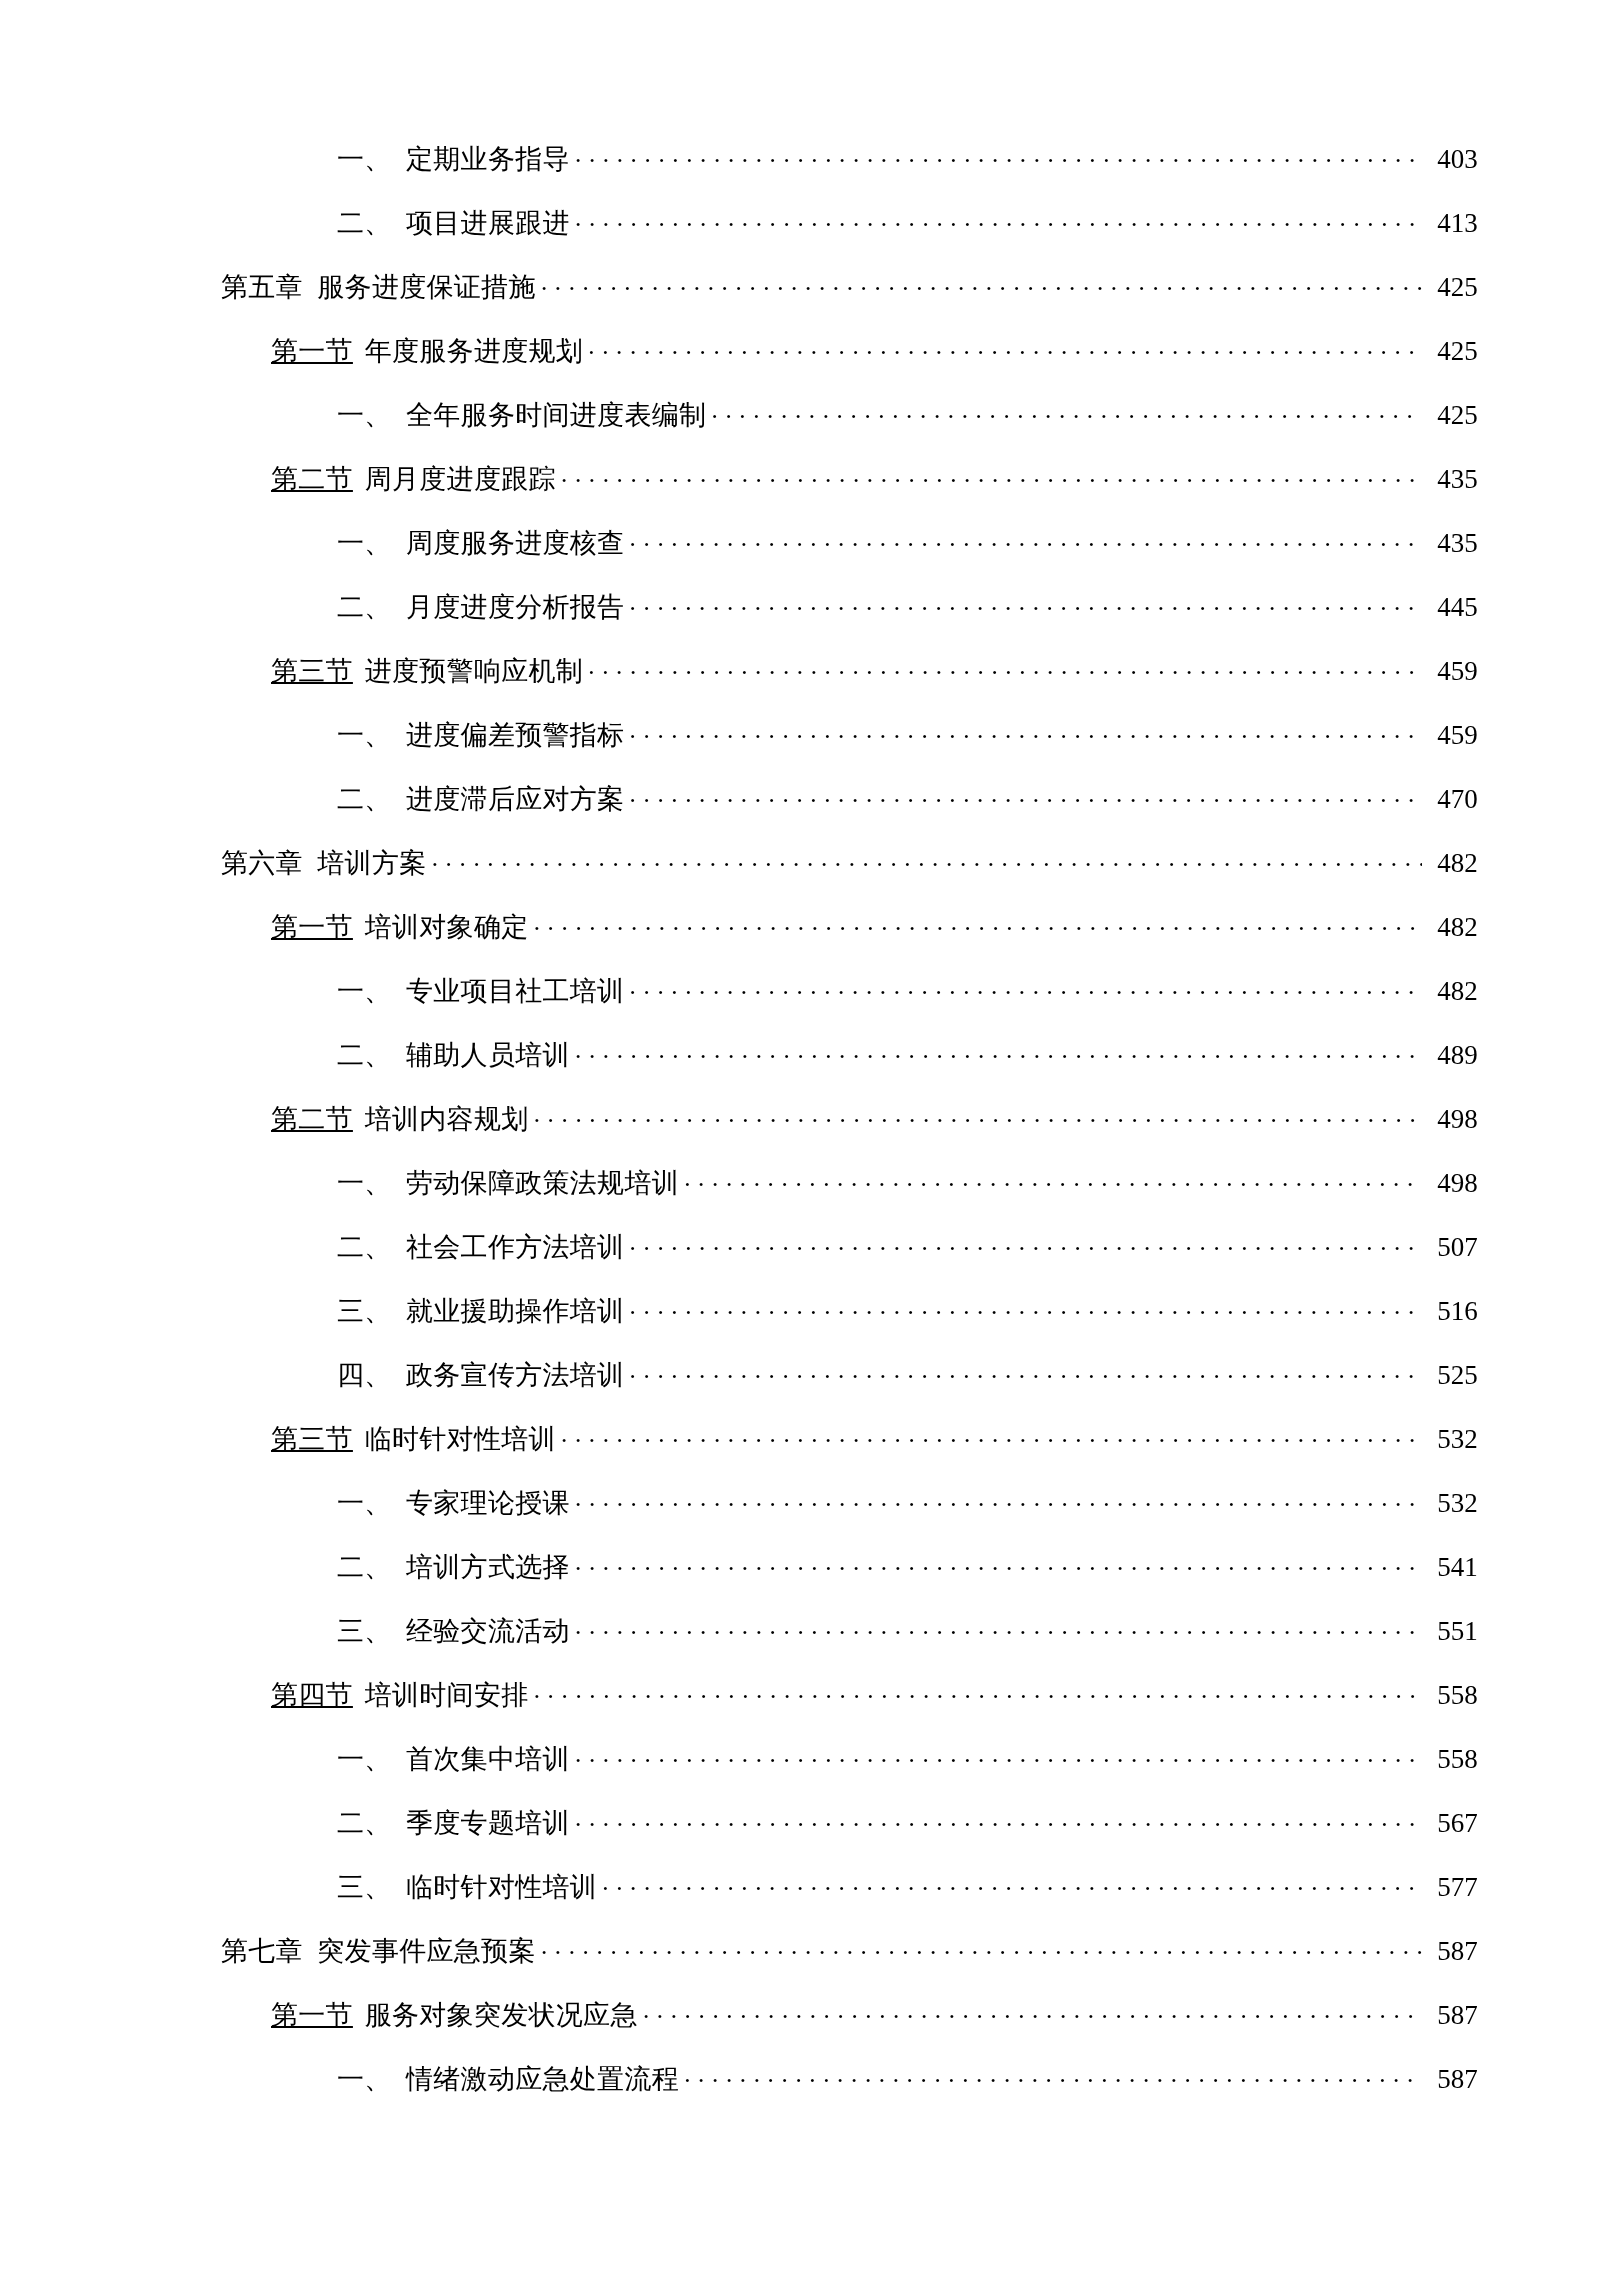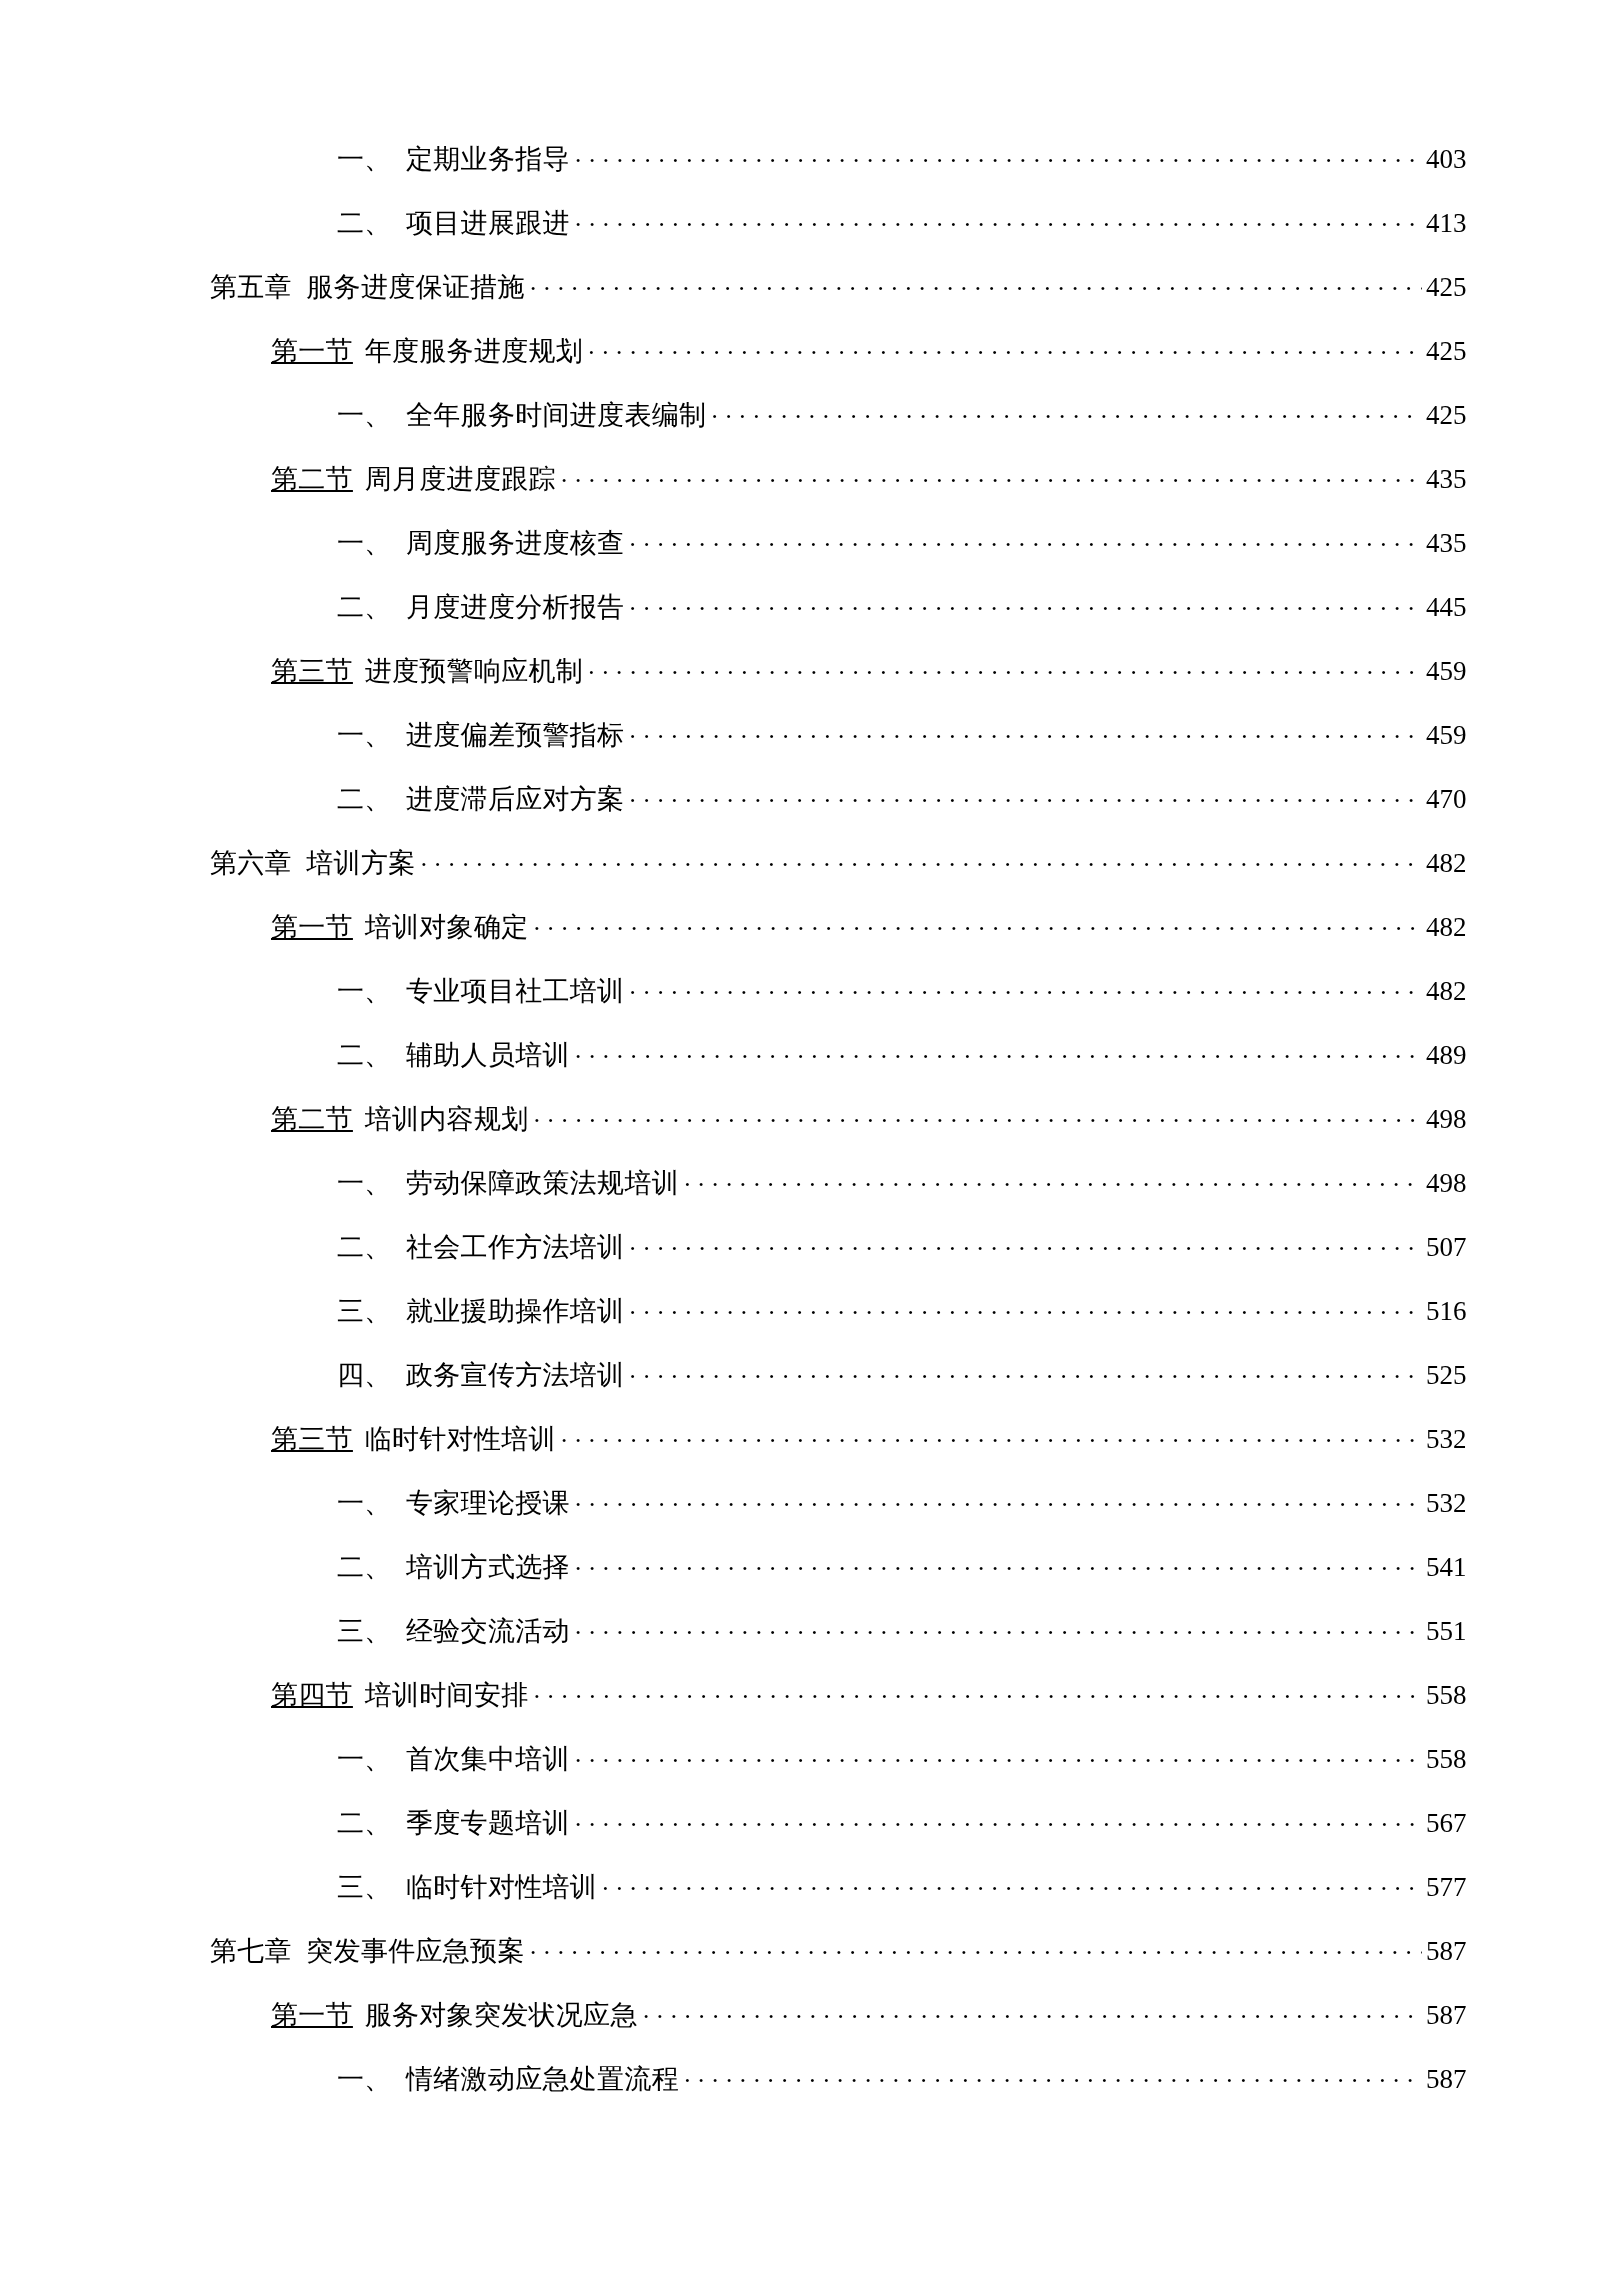--- a/index.html
+++ b/index.html
@@ -48,25 +48,25 @@
     left: 0;
     top: 0;
     white-space: nowrap;
     font-size: 25px;
     letter-spacing: 0.7px;
     line-height: 1;
   }
   .toc-entry .page-num {
     flex: 0 0 auto;
     width: 63px;
-    text-align: left;
+    text-align: center;
     font-size: 27px;
   }
   
-  .lvl-chapter { margin-left: 1px; }
+  .lvl-chapter { margin-left: 12px; }
   .lvl-section { margin-left: 62px; }
   .lvl-item    { margin-left: 128px; }
 
   .lvl-item .label {
     display: inline-flex;
   }
   .item-num {
     display: inline-block;
     width: 69px;
     flex: 0 0 auto;

